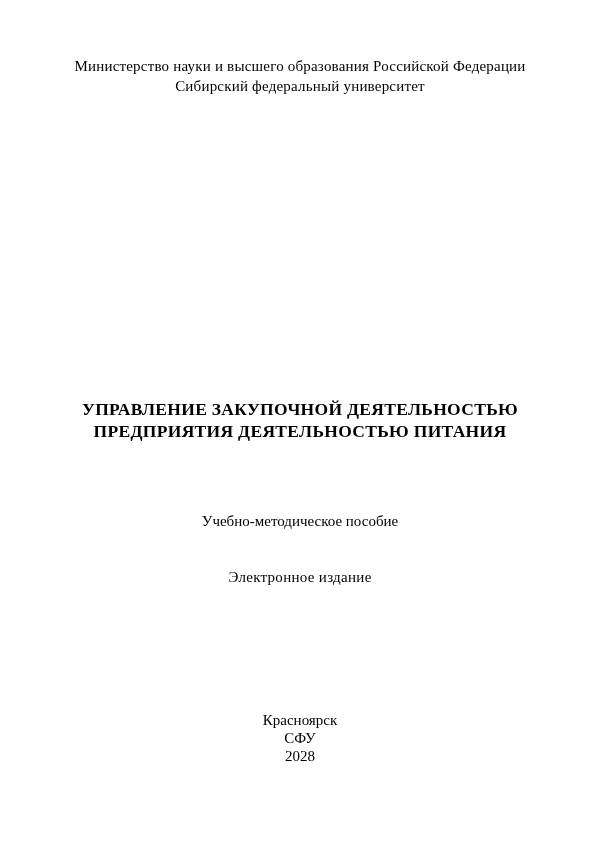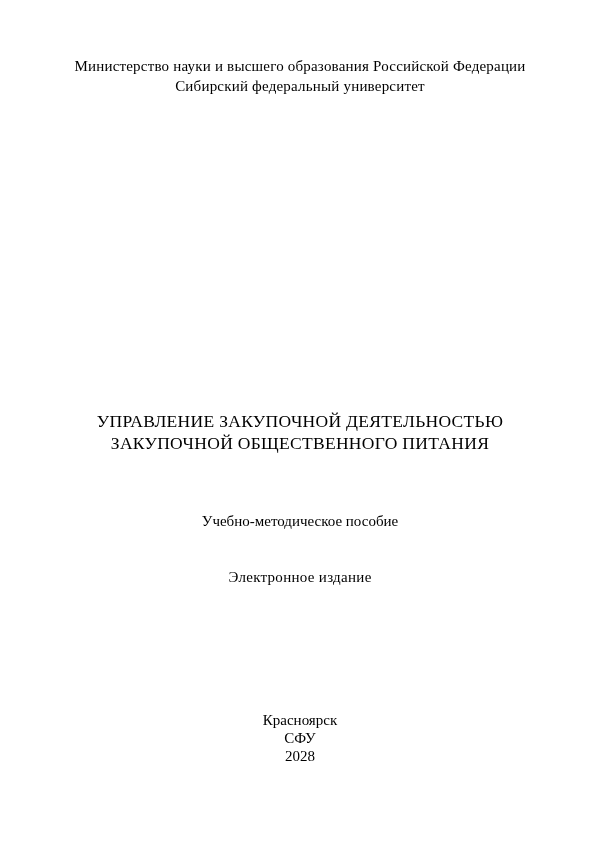--- a/index.html
+++ b/index.html
@@ -25,24 +25,23 @@
   }
   .header-block {
     top: 56px;
     font-size: 15px;
     line-height: 20px;
     letter-spacing: 0.2px;
   }
   .title-block {
     top: 398px;
     font-size: 17.5px;
-    font-weight: normal;
+    font-weight: bold;
     line-height: 22px;
     letter-spacing: 0.3px;
-    margin-top: 12px;
   }
   .subtitle-block {
     top: 489px;
     font-size: 15px;
     line-height: 17px;
     margin-top: 24px;
   }
   .edition-block {
     top: 569px;
     font-size: 15px;
@@ -60,21 +59,21 @@
 
 <div class="page">
 
   <div class="centered-block header-block">
     <div>Министерство науки и высшего образования Российской Федерации</div>
     <div>Сибирский федеральный университет</div>
   </div>
 
   <div class="centered-block title-block">
     <div>УПРАВЛЕНИЕ ЗАКУПОЧНОЙ ДЕЯТЕЛЬНОСТЬЮ</div>
-    <div>ЗАКУПОЧНОЙ ОБЩЕСТВЕННОГО ПИТАНИЯ</div>
+    <div>ПРЕДПРИЯТИЯ ДЕЯТЕЛЬНОСТЬЮ ПИТАНИЯ</div>
   </div>
 
   <div class="centered-block subtitle-block">Учебно-методическое пособие</div>
 
   <div class="centered-block edition-block">Электронное издание</div>
 
   <div class="centered-block imprint-block">
     <div>Красноярск</div>
     <div>СФУ</div>
     <div>2028</div>

